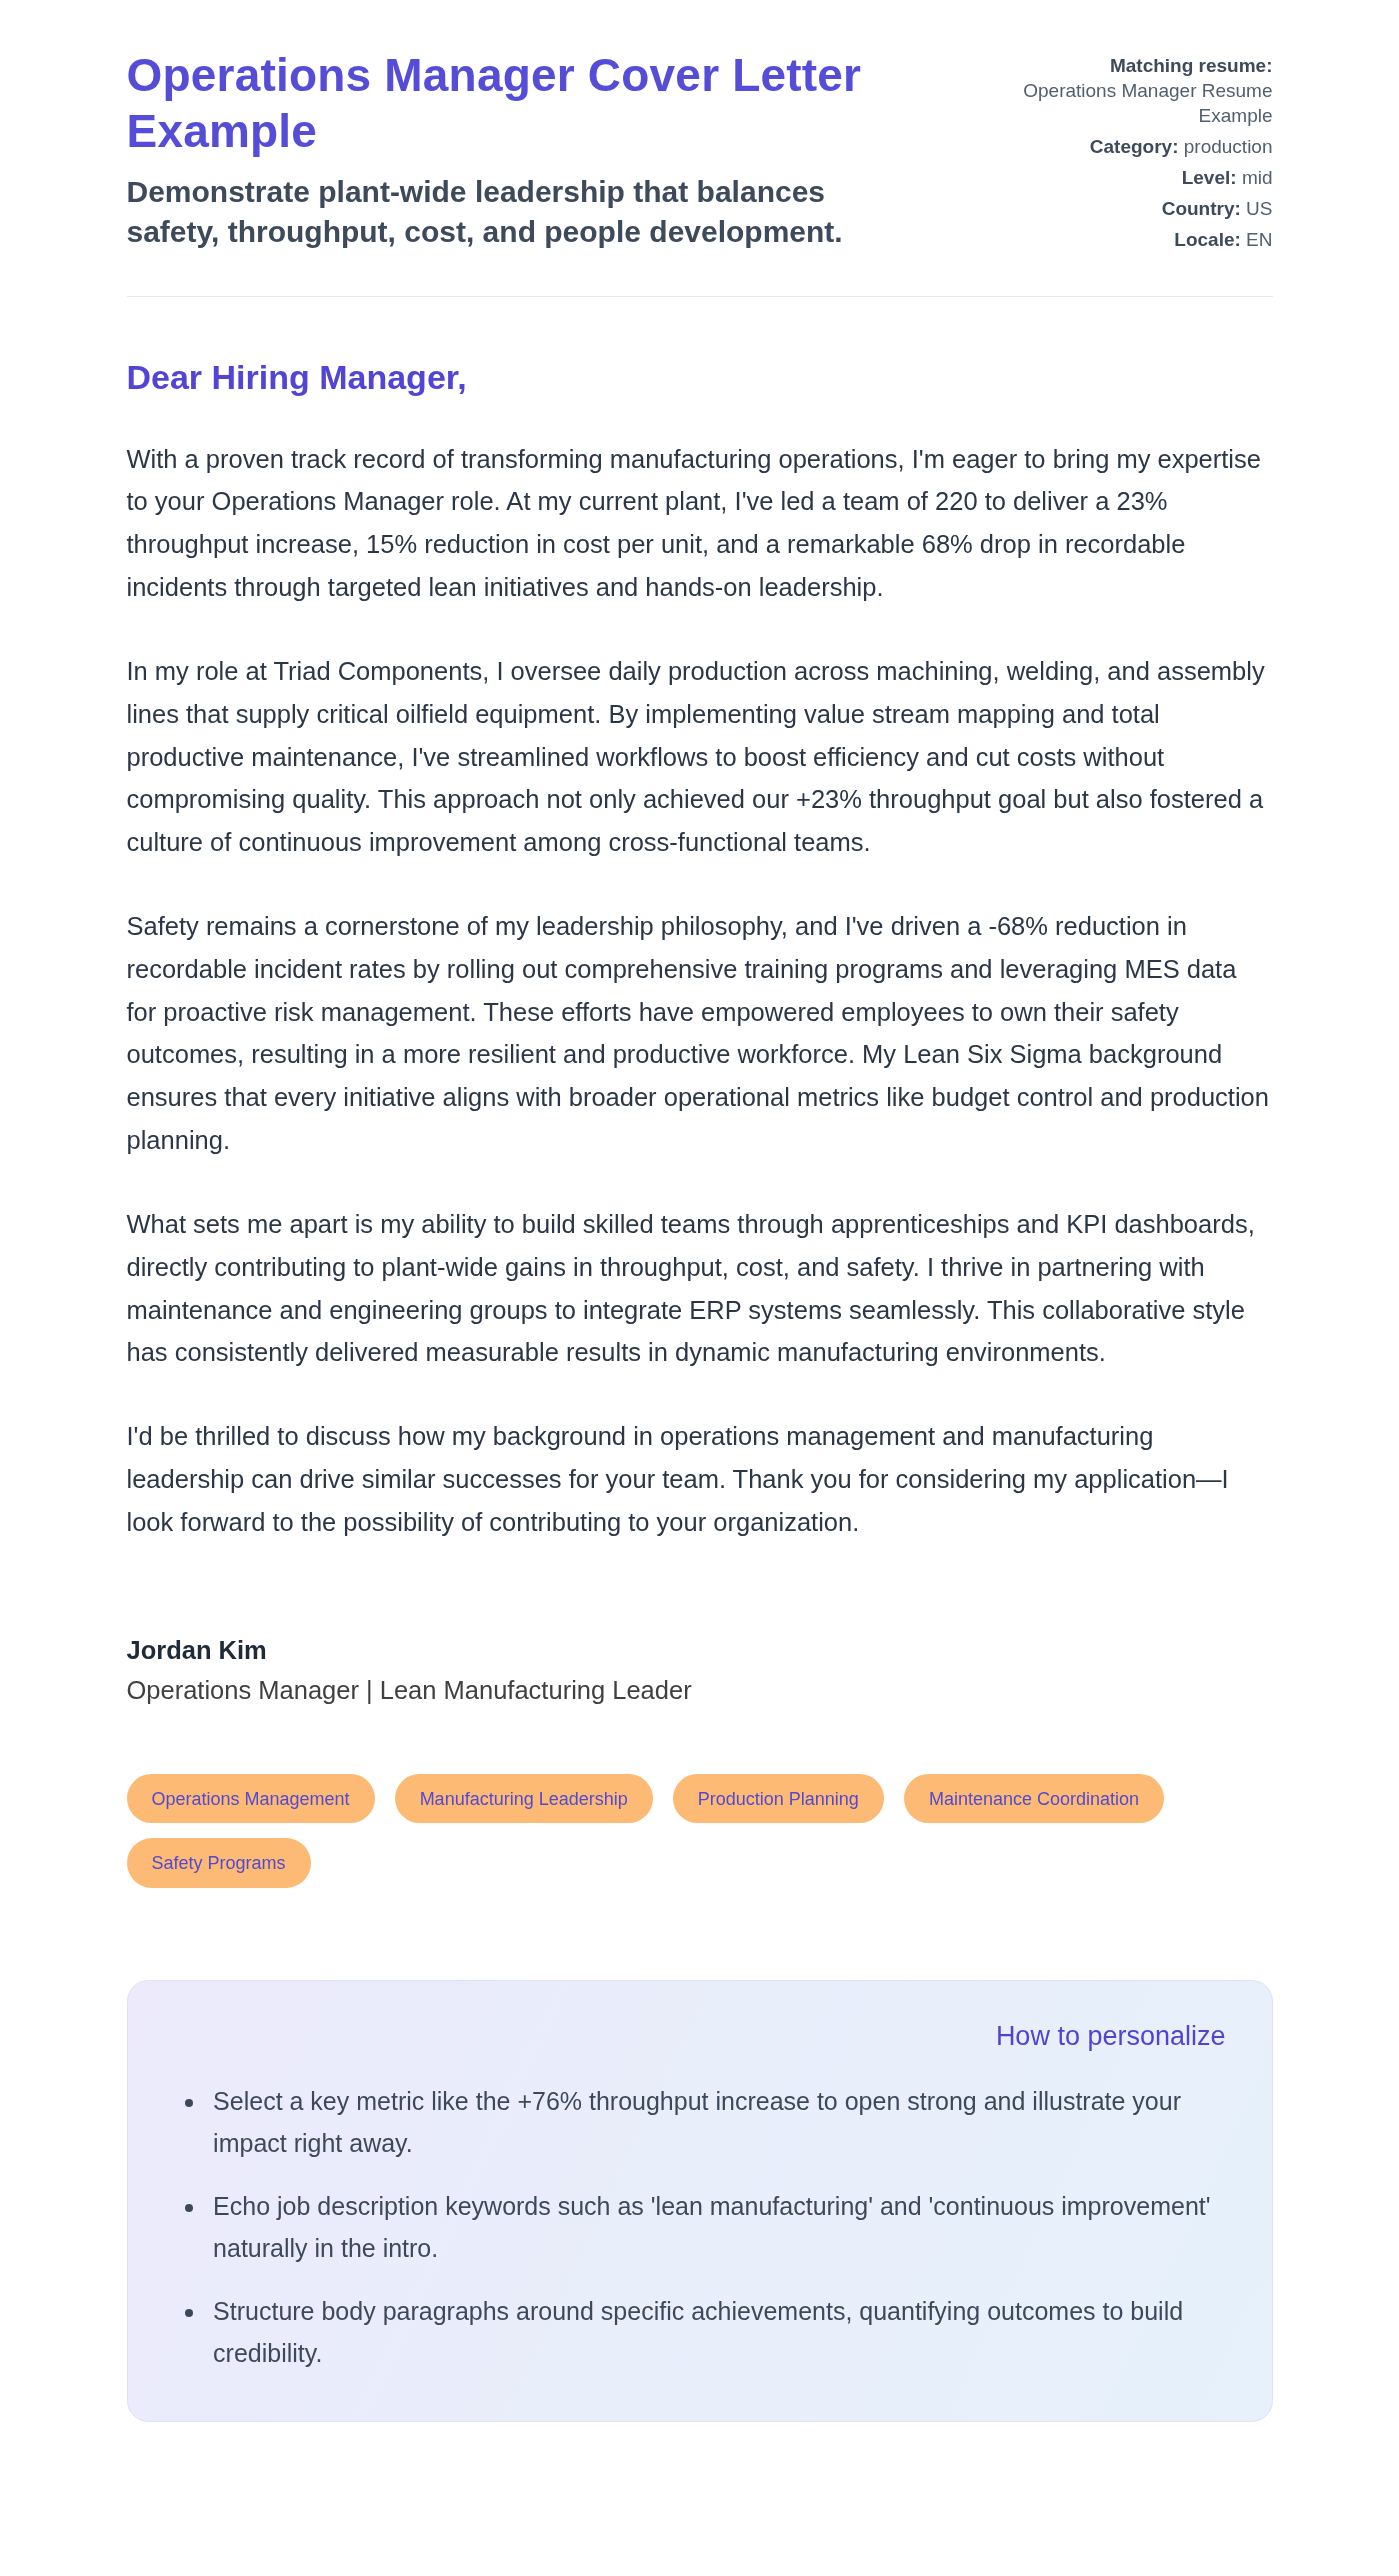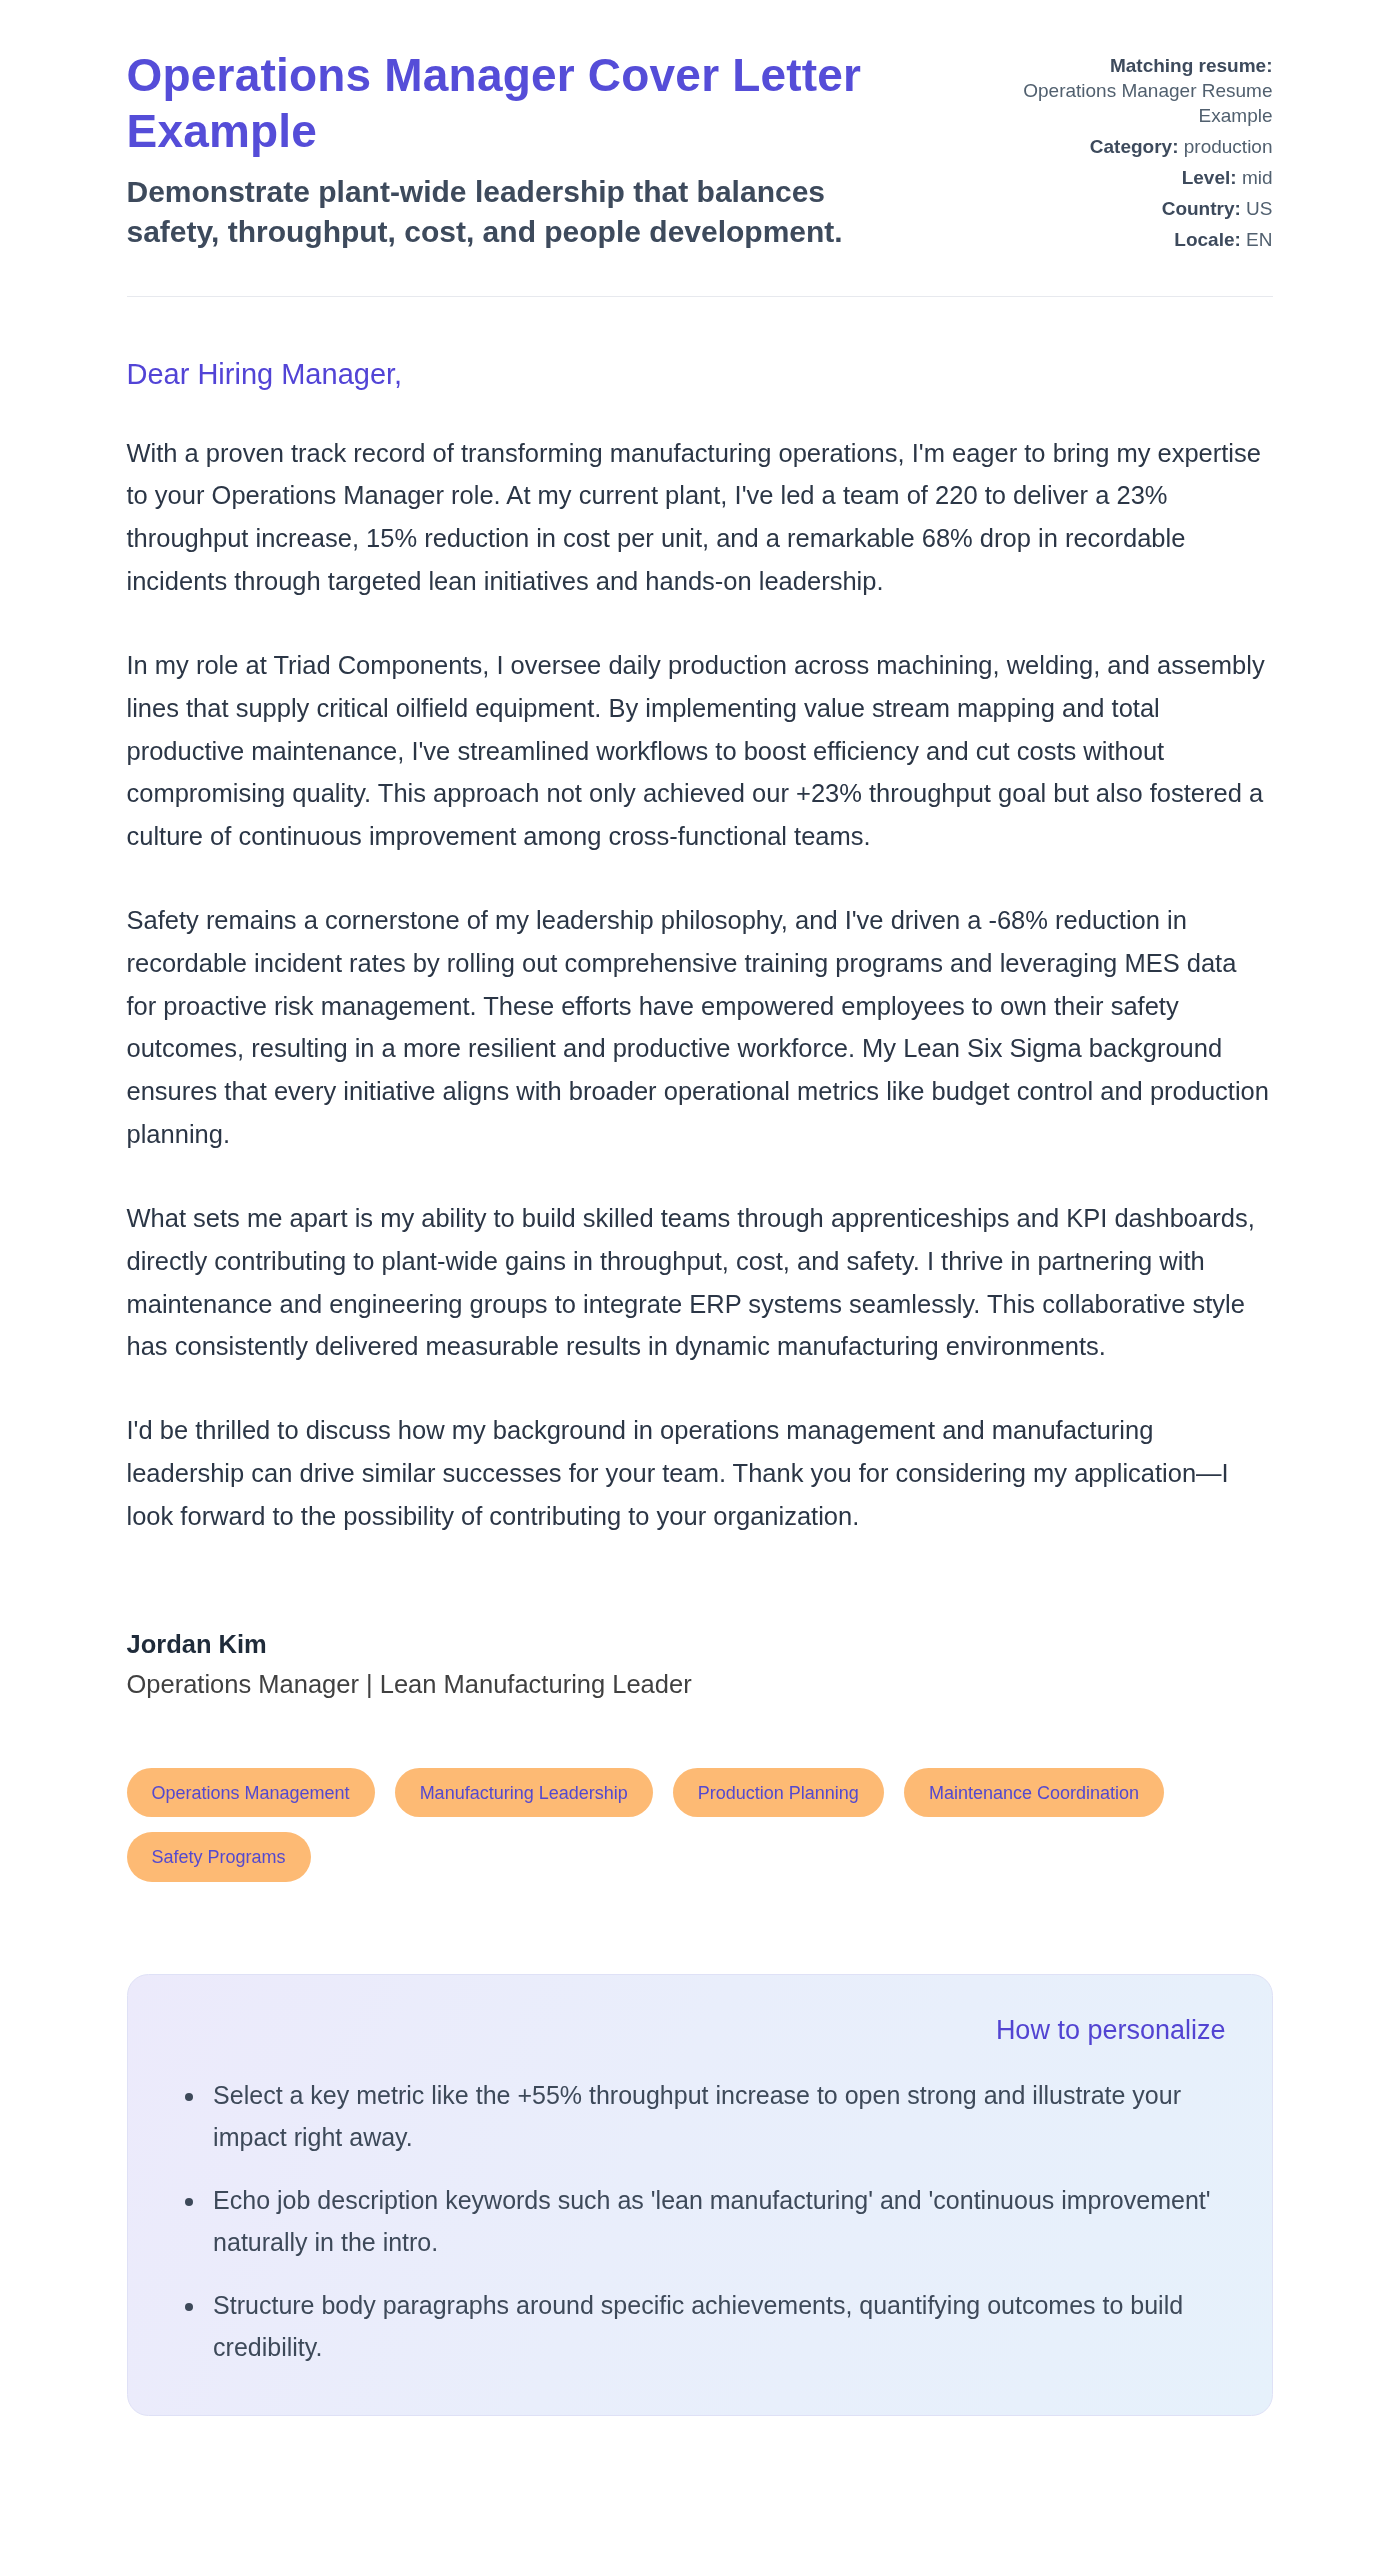--- a/index.html
+++ b/index.html
@@ -56,22 +56,22 @@
   
   hr.divider {
     margin-top: 38px;
     border: none;
     border-top: 1.6px solid #e7e9ee;
   }
 
   
   .greeting {
     margin-top: 61px;
-    font-size: 29px;
-    font-weight: normal;
+    font-size: 34px;
+    font-weight: bold;
     color: #5244d6;
   }
   .para {
     margin-top: 41px;
     font-size: 25.5px;
     line-height: 1.68;
     color: #2b3646;
     max-width: 1152px;
   }
   .signature { margin-top: 92px; }
@@ -189,20 +189,20 @@
     <span class="tag">Operations Management</span>
     <span class="tag">Manufacturing Leadership</span>
     <span class="tag">Production Planning</span>
     <span class="tag">Maintenance Coordination</span>
     <span class="tag">Safety Programs</span>
   </section>
 
   <section class="tips">
     <h2 class="tips-heading">How to personalize</h2>
     <ul class="tips-list">
-      <li>Select a key metric like the +55% throughput increase to open strong and illustrate your impact right away.</li>
+      <li>Select a key metric like the +76% throughput increase to open strong and illustrate your impact right away.</li>
       <li>Echo job description keywords such as 'lean manufacturing' and 'continuous improvement' naturally in the intro.</li>
       <li>Structure body paragraphs around specific achievements, quantifying outcomes to build credibility.</li>
     </ul>
   </section>
 
 </div>
 
 
 </body></html>

